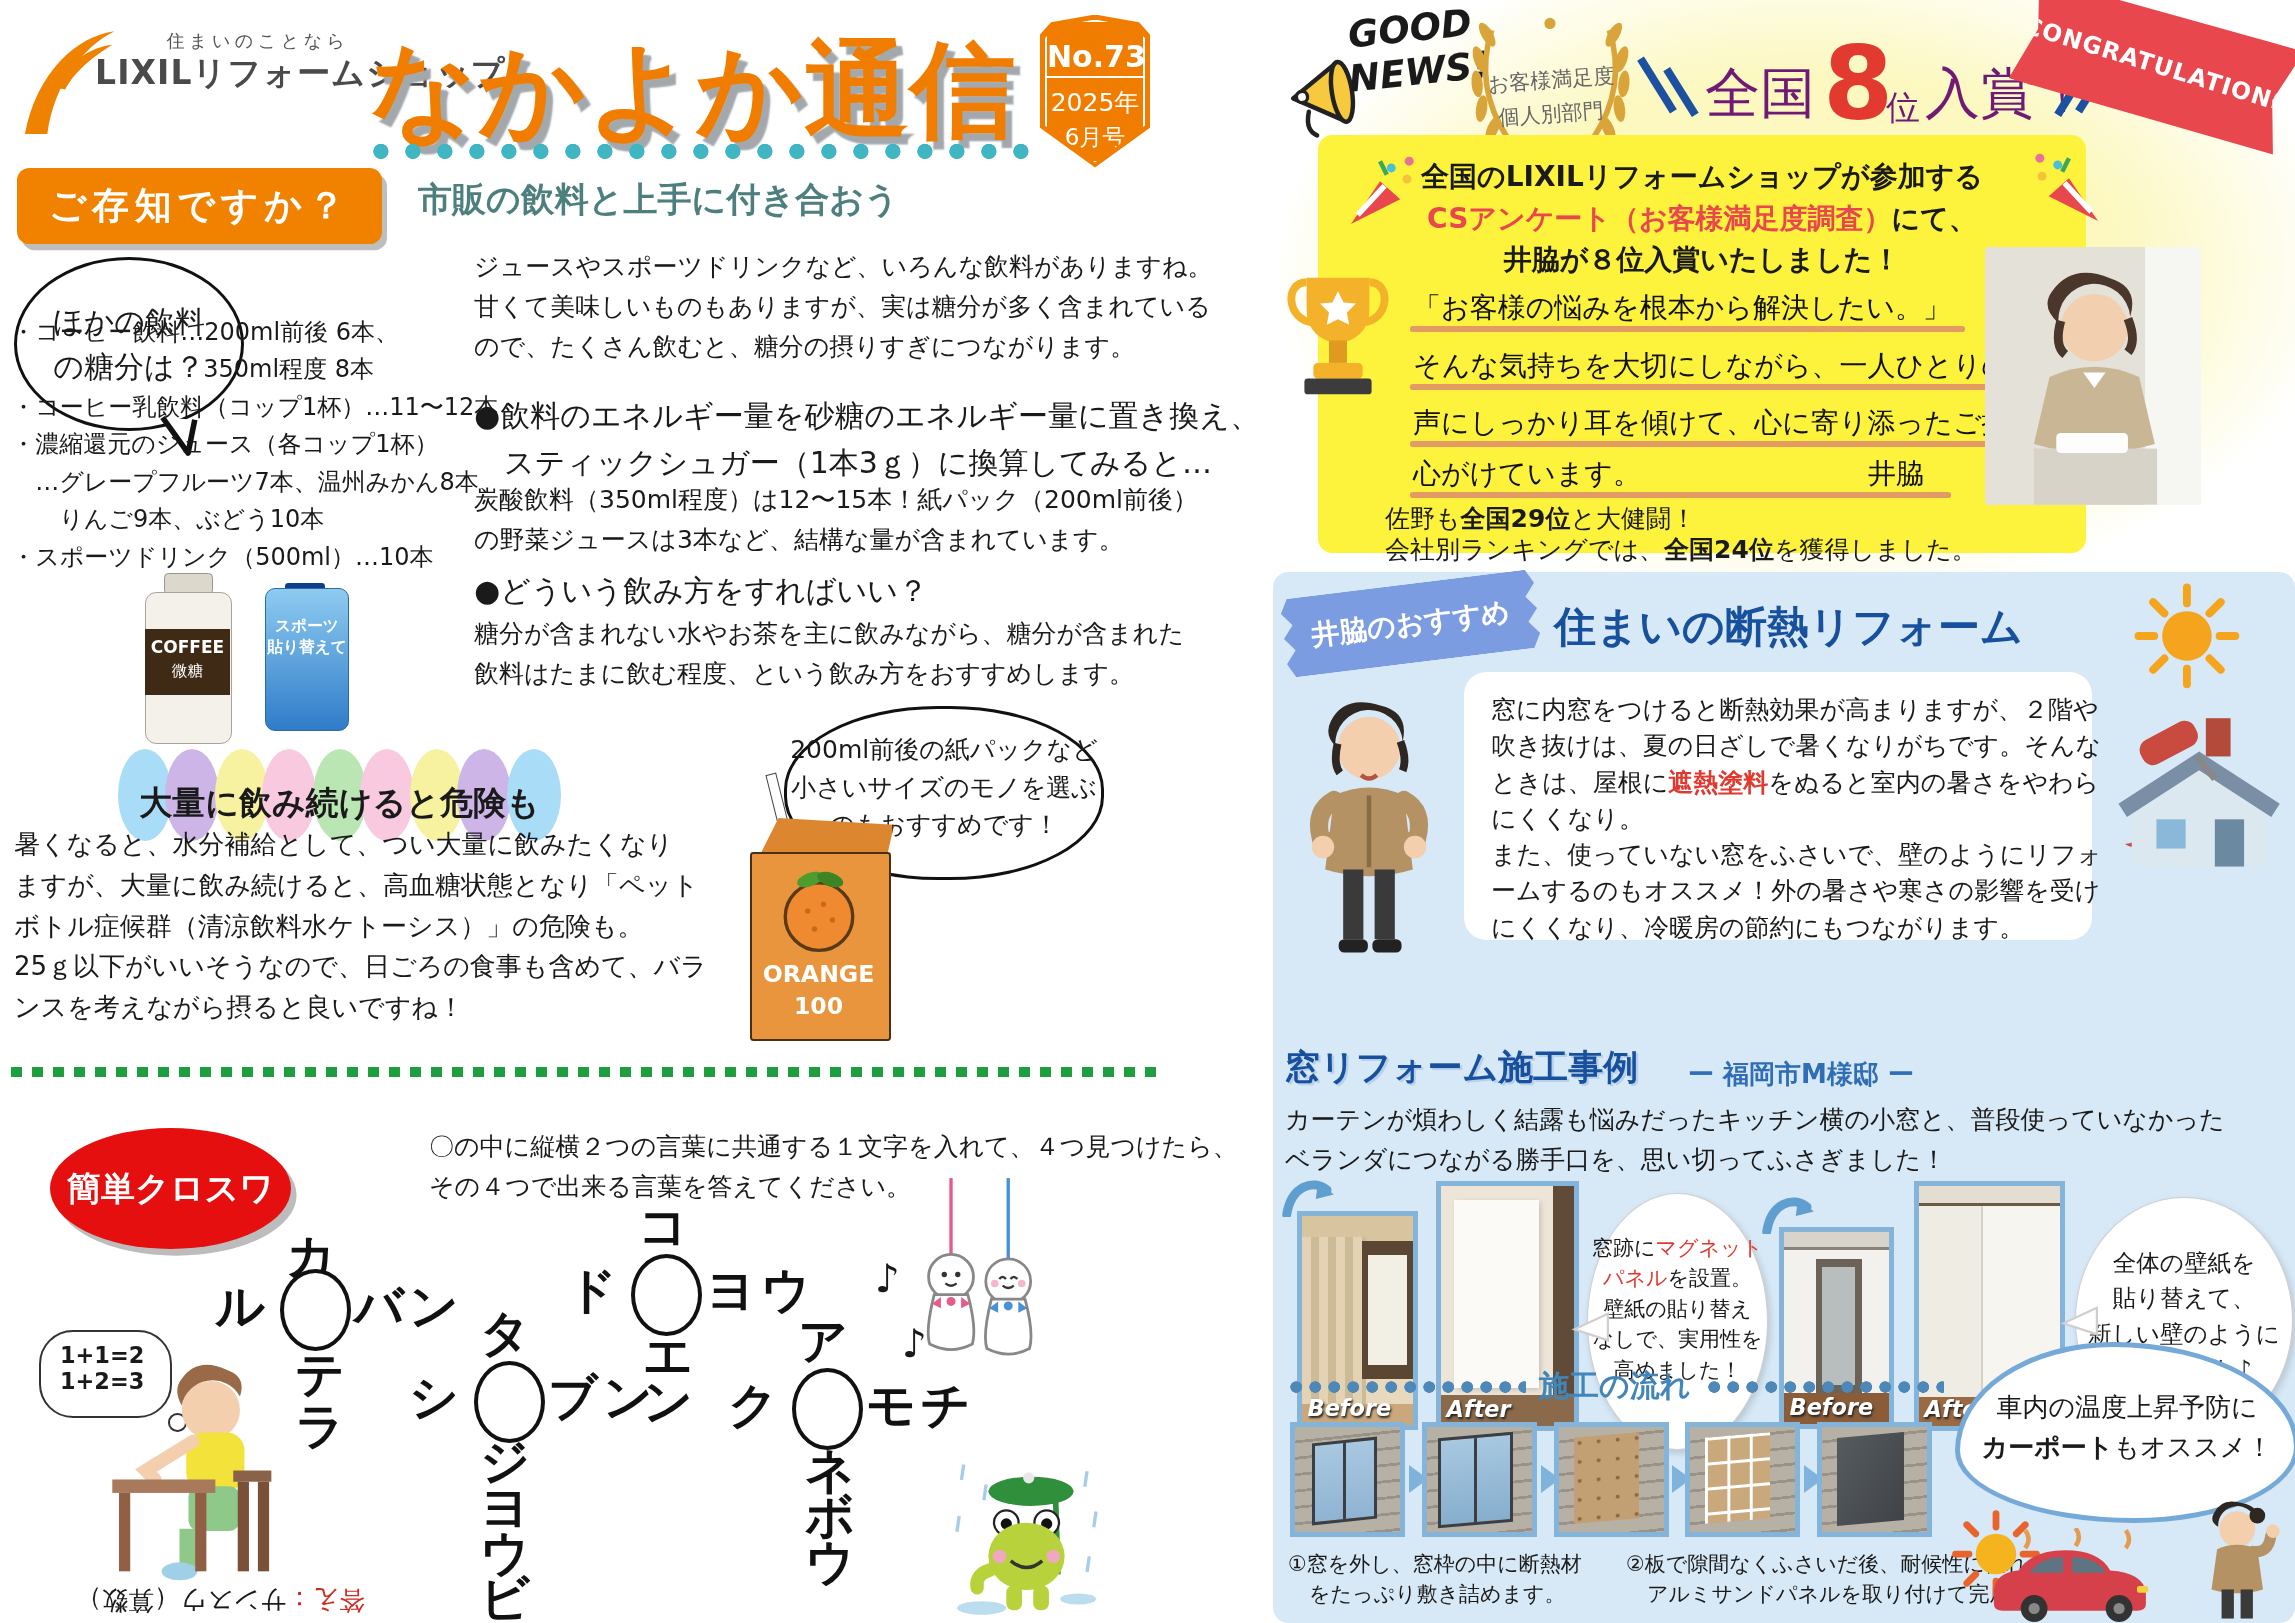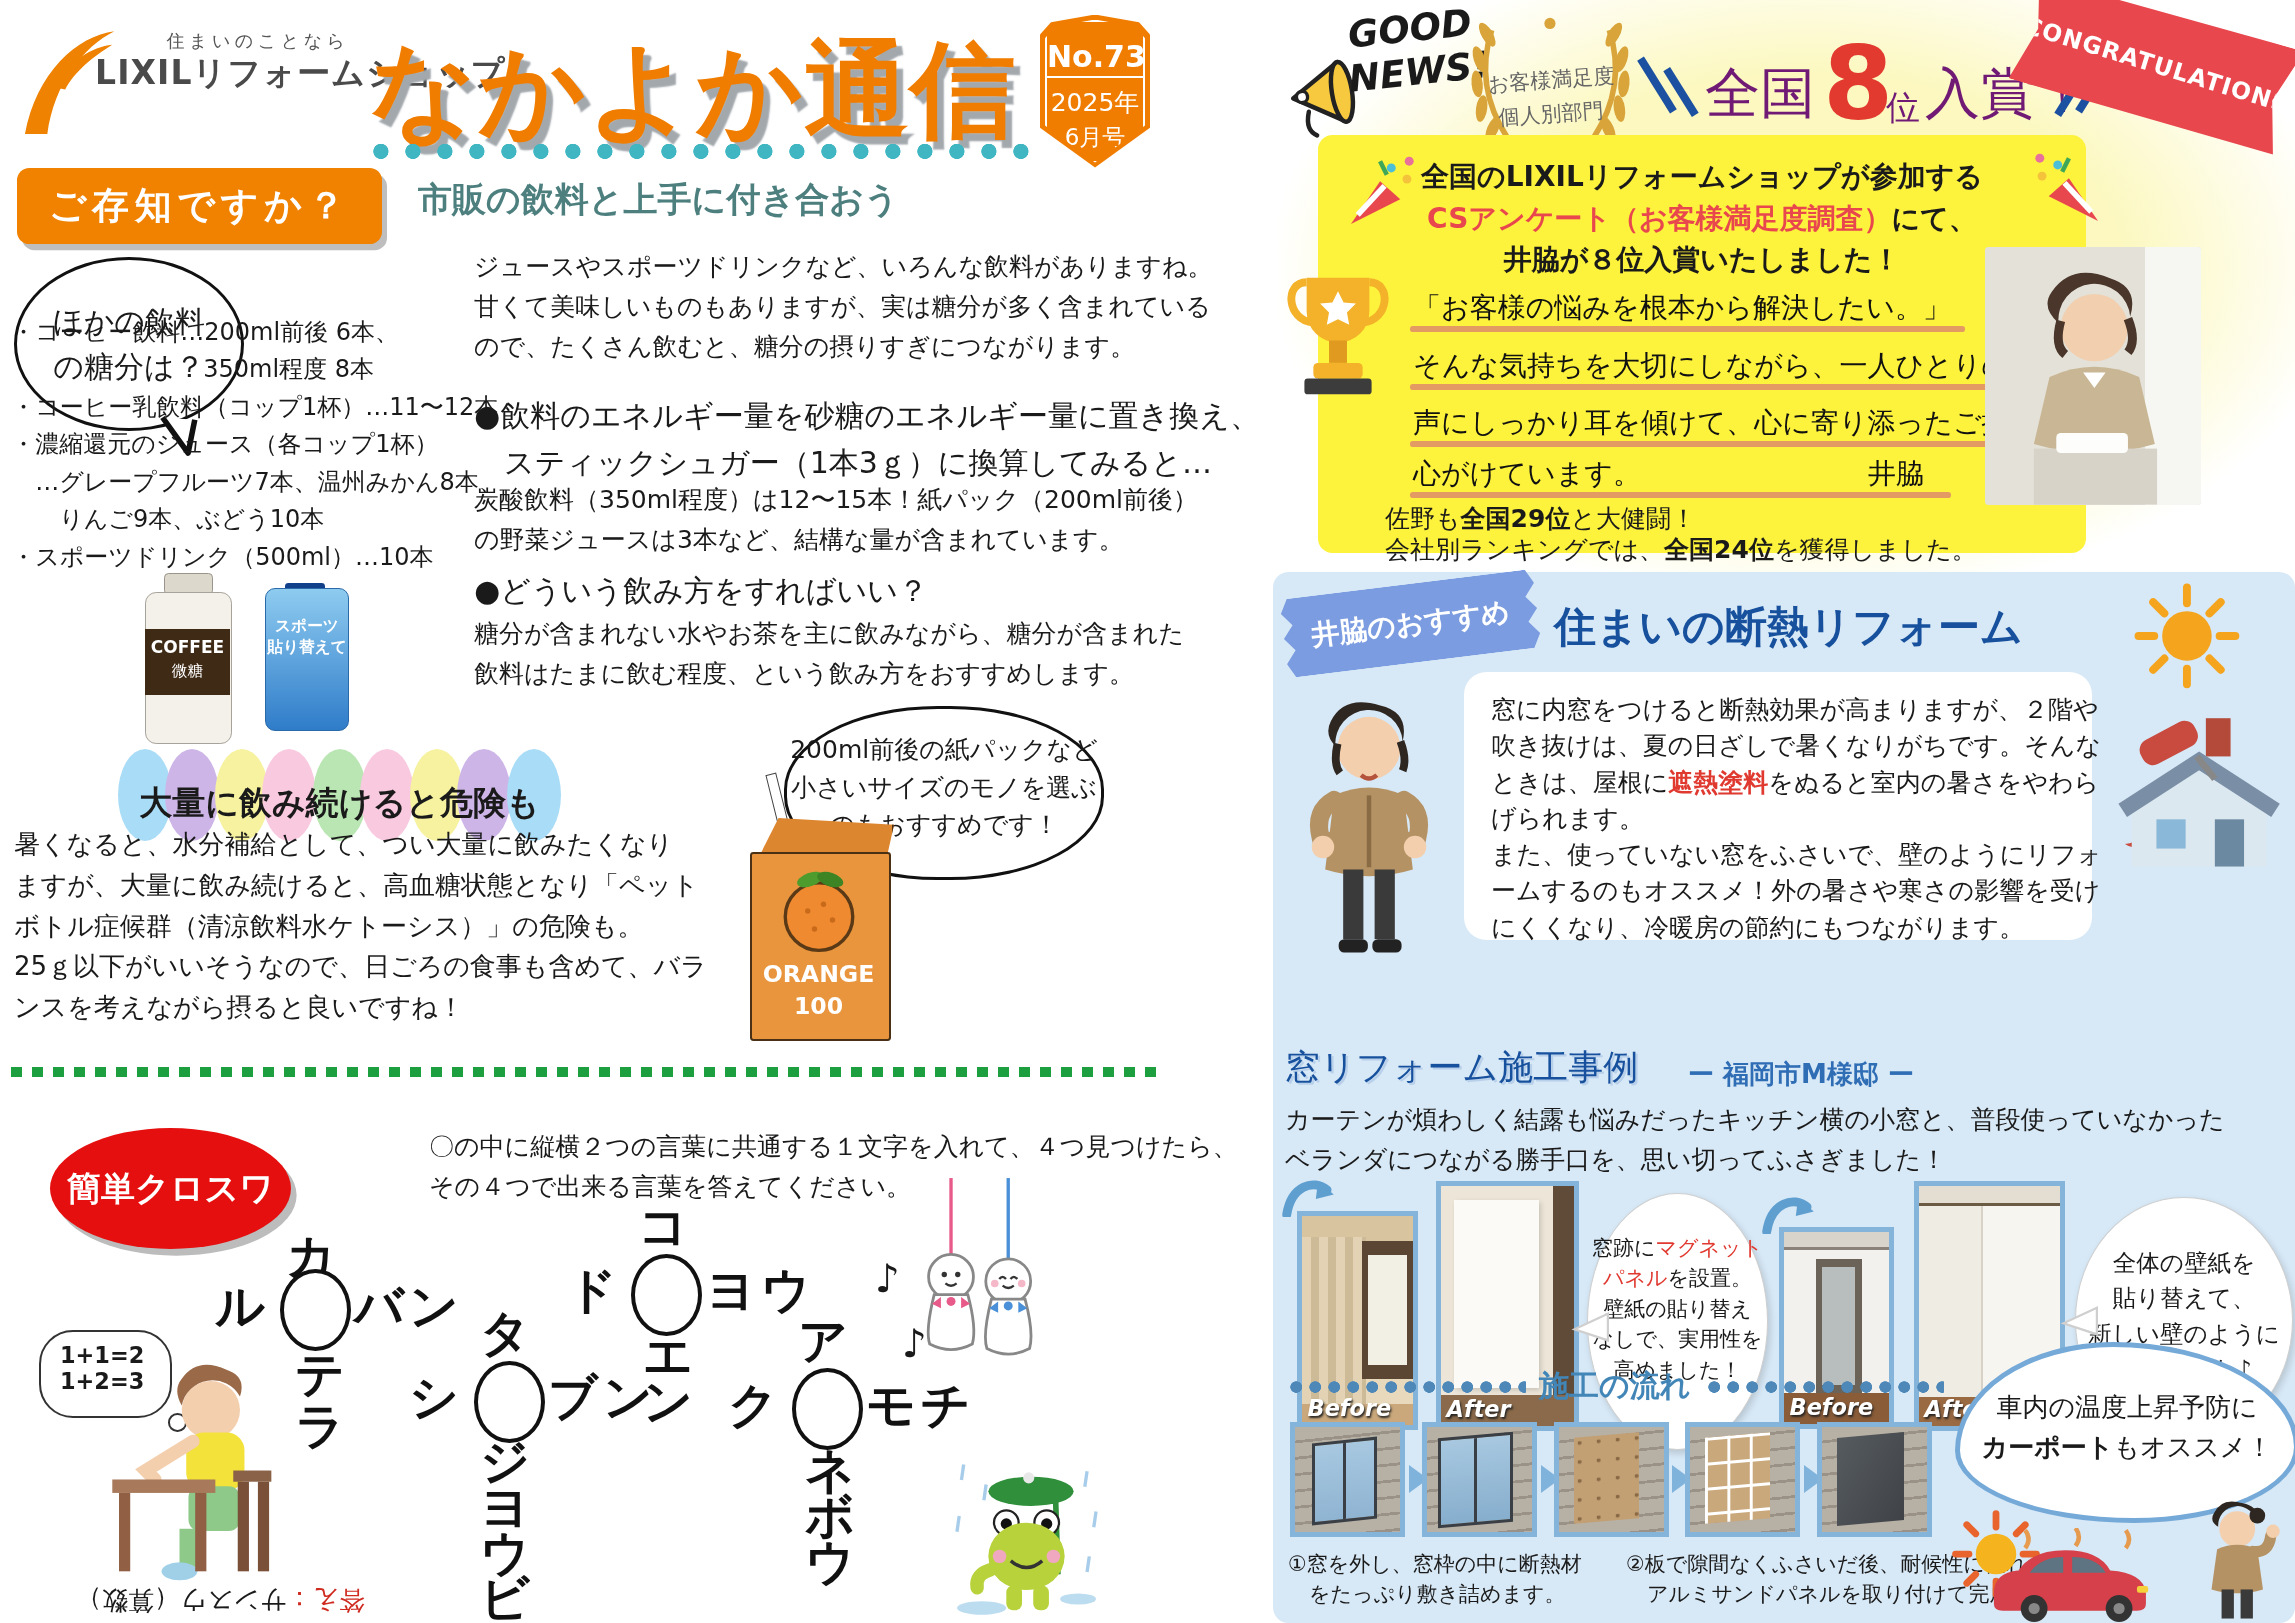--- a/index.html
+++ b/index.html
@@ -430,21 +430,21 @@
     <line x1="77" y1="17" x2="67" y2="27"></line>
       <line x1="27" y1="67" x2="17" y2="77"></line>
   </g>
 </svg>
 
 <div class="a whitebox" style="left:1464px;top:672px;width:628px;height:268px">
   <div style="padding:20px 0 0 27px">
     <div class="wline">窓に内窓をつけると断熱効果が高まりますが、２階や</div>
     <div class="wline">吹き抜けは、夏の日ざしで暑くなりがちです。そんな</div>
     <div class="wline"><span>ときは、屋根に</span><span style="color:#e03a30;font-weight:bold">遮熱塗料</span><span>をぬると室内の暑さをやわら</span></div>
-    <div class="wline">げられます。</div>
+    <div class="wline">にくくなり。</div>
     <div class="wline">また、使っていない窓をふさいで、壁のようにリフォ</div>
     <div class="wline">ームするのもオススメ！外の暑さや寒さの影響を受け</div>
     <div class="wline">にくくなり、冷暖房の節約にもつながります。</div>
   </div>
 </div>
 
 <svg class="a" style="left:1296px;top:701px" width="146" height="264" viewBox="0 0 130 235">
   <circle cx="65" cy="42" r="28" fill="#f4cfae"></circle>
   <path d="M35,40 a30,30 0 0 1 60,-4 q6,-26 -20,-32 q-32,-10 -44,14 q-6,12 4,22 z" fill="#2e2620"></path>
   <path d="M37,38 q-4,18 2,26 M93,36 q6,16 2,26" stroke="#2e2620" stroke-width="7" fill="none"></path>
@@ -465,21 +465,21 @@
   <path d="M60,120 q-20,20 -36,10 q18,-2 22,-18 z" fill="#c94a3e"></path>
   <rect x="96" y="18" width="22" height="34" fill="#b34a3a"></rect>
   <path d="M30,150 L150,150 L150,96 L90,60 L30,96 Z" fill="#dce8f0"></path>
   <path d="M22,100 L90,56 L158,100" fill="none" stroke="#7a8fa6" stroke-width="14"></path>
   <rect x="52" y="108" width="26" height="26" fill="#8ab8d8"></rect>
     <rect x="104" y="108" width="26" height="42" fill="#6b89a0"></rect>
   <rect x="36" y="28" width="54" height="24" rx="10" transform="rotate(-28 63 40)" fill="#c94a3e"></rect>
   <line x1="88" y1="52" x2="104" y2="72" stroke="#888" stroke-width="6"></line>
 </svg>
 
-<div class="a nl" style="left:1285px;top:1050px;font-size:35px;font-weight:400;color:#17519e;text-shadow:2.2px 2.2px 0 #b9d0ea">窓リフォーム施工事例</div>
+<div class="a nl" style="left:1285px;top:1050px;font-size:35px;font-weight:700;color:#17519e;text-shadow:2.2px 2.2px 0 #b9d0ea">窓リフォーム施工事例</div>
 <div class="a nl" style="left:1688px;top:1061px;font-size:26px;font-weight:bold;color:#2f6db5">ー 福岡市M様邸 ー</div>
 <div class="a body44" style="left:1285px;top:1100px">
   <div>カーテンが煩わしく結露も悩みだったキッチン横の小窓と、普段使っていなかった</div>
   <div>ベランダにつながる勝手口を、思い切ってふさぎました！</div>
 </div>
 
 <svg class="a" style="left:1280px;top:1172px" width="56" height="45" viewBox="0 0 50 40">
   <path d="M6,38 C10,12 30,6 42,16" fill="none" stroke="#5f9fd0" stroke-width="8" stroke-linecap="round"></path>
   <path d="M34,8 L48,20 L32,24 Z" fill="#5f9fd0"></path>
 </svg>

